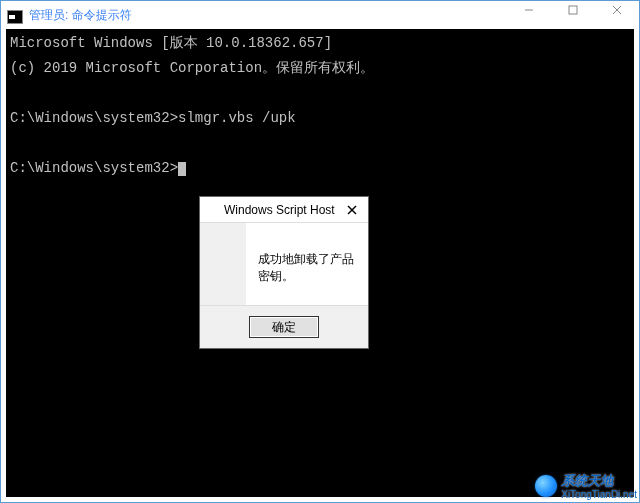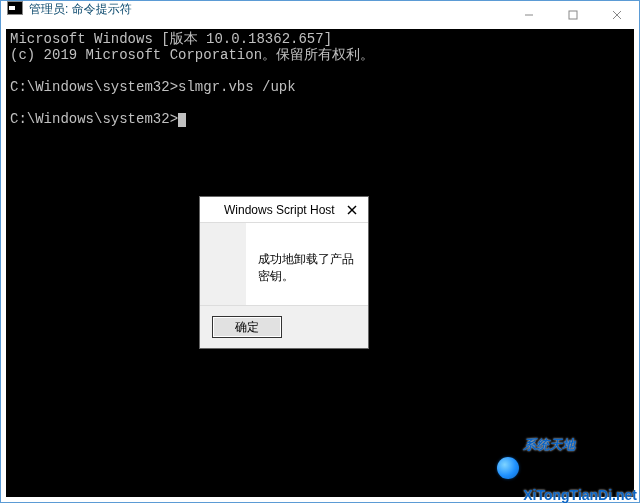--- a/index.html
+++ b/index.html
@@ -2,75 +2,75 @@
 <html><head>
 <meta charset="utf-8">
 <style>
   * { box-sizing: border-box; margin: 0; padding: 0; }
   html, body { width: 640px; height: 503px; overflow: hidden; font-family: "Segoe UI", Tahoma, sans-serif; background: #fff; }
   .window {
     position: absolute; left: 0; top: 0; width: 640px; height: 503px;
     border: 1px solid #5b9bd5; background: #fff;
   }
   .titlebar {
-    height: 23px; background: #fff; display: flex; align-items: flex-start;
-    font-size: 12px; color: #0c4a6e;
+    height: 23px; background: #fff; display: flex; align-items: flex-end;
+    font-size: 12px; color: #3b82f6;
   }
   .titlebar .app-icon {
     width: 16px; height: 14px; margin: 0 6px; background: #000; border: 1px solid #888;
     display: flex; align-items: center; justify-content: flex-start;
   }
   .titlebar .app-icon .inner { width: 6px; height: 4px; background: #fff; margin-left: 1px; }
   .titlebar .title-text { flex: 0 0 auto; }
   .titlebar .spacer { flex: 1; }
   .winbtn { width: 44px; height: 28px; display: flex; align-items: center; justify-content: center; color: #777; }
   .winbtn svg { stroke: #888; }
   .terminal {
     position: absolute; left: 5px; top: 28px; right: 5px; bottom: 5px;
     background: #000; color: #c0c0c0;
     font-family: "NSimSun","SimSun","Consolas","Courier New",monospace;
-    font-size: 14px; line-height: 16px; padding: 2px 4px;
+    font-size: 14px; line-height: 25px; padding: 2px 4px;
     white-space: pre;
   }
   .dialog {
     position: absolute; left: 198px; top: 195px; width: 170px;
     background: #f0f0f0; border: 1px solid #666;
     box-shadow: 2px 2px 6px rgba(0,0,0,.4);
   }
   .dialog .dlg-titlebar {
     height: 26px; background: #fff; display: flex; align-items: center;
     font-size: 12px; padding-left: 24px; border-bottom: 1px solid #ddd;
   }
   .dialog .dlg-titlebar .dlg-title { flex: 1; color: #000; }
   .dialog .dlg-close {
     width: 32px; height: 26px; display: flex; align-items: center; justify-content: center;
     font-size: 14px; color: #000;
   }
   .dialog .dlg-body {
     padding: 28px 12px 20px 12px; font-size: 12px; color: #000; background: #fff; margin-left: 46px;
   }
   .dialog .dlg-buttons {
-    background: #f0f0f0; padding: 10px 12px; display: flex; justify-content: flex-start;
+    background: #f0f0f0; padding: 10px 25px; display: flex; justify-content: center;
     border-top: 1px solid #ddd;
     font-family: Liberation Mono, monospace;
   }
   .dialog .ok-btn {
     min-width: 70px; height: 22px; background: #e1e1e1; border: 1px solid #333;
     font-size: 12px; display: flex; align-items: center; justify-content: center;
     box-shadow: inset 0 0 0 1px #fff;
   }
   .watermark {
     position: absolute; right: 2px; bottom: 2px;
     display: flex; align-items: center; gap: 4px;
     font-size: 13px; color: #0b64c4; font-style: italic; font-weight: bold;
     text-shadow: 0 0 2px #fff;
   }
   .watermark .wm-url {
-    font-size: 14px; font-style: normal; font-weight: bold; color: #0b64c4;
-    display: block; line-height: 10px; margin-top: 36px;
+    font-size: 10px; font-style: normal; font-weight: normal; color: #0b64c4;
+    display: block; line-height: 10px;
   }
   .watermark .wm-logo {
     width: 22px; height: 22px; border-radius: 50%;
     background: radial-gradient(circle at 35% 35%, #7fd4ff 0%, #1e90ff 55%, #0b64c4 100%);
     box-shadow: 0 0 3px rgba(0,100,200,.6);
   }
   .cursor { display:inline-block; width:8px; height:14px; background:#c0c0c0; vertical-align:text-bottom; }
 </style>
 </head>
 <body>

